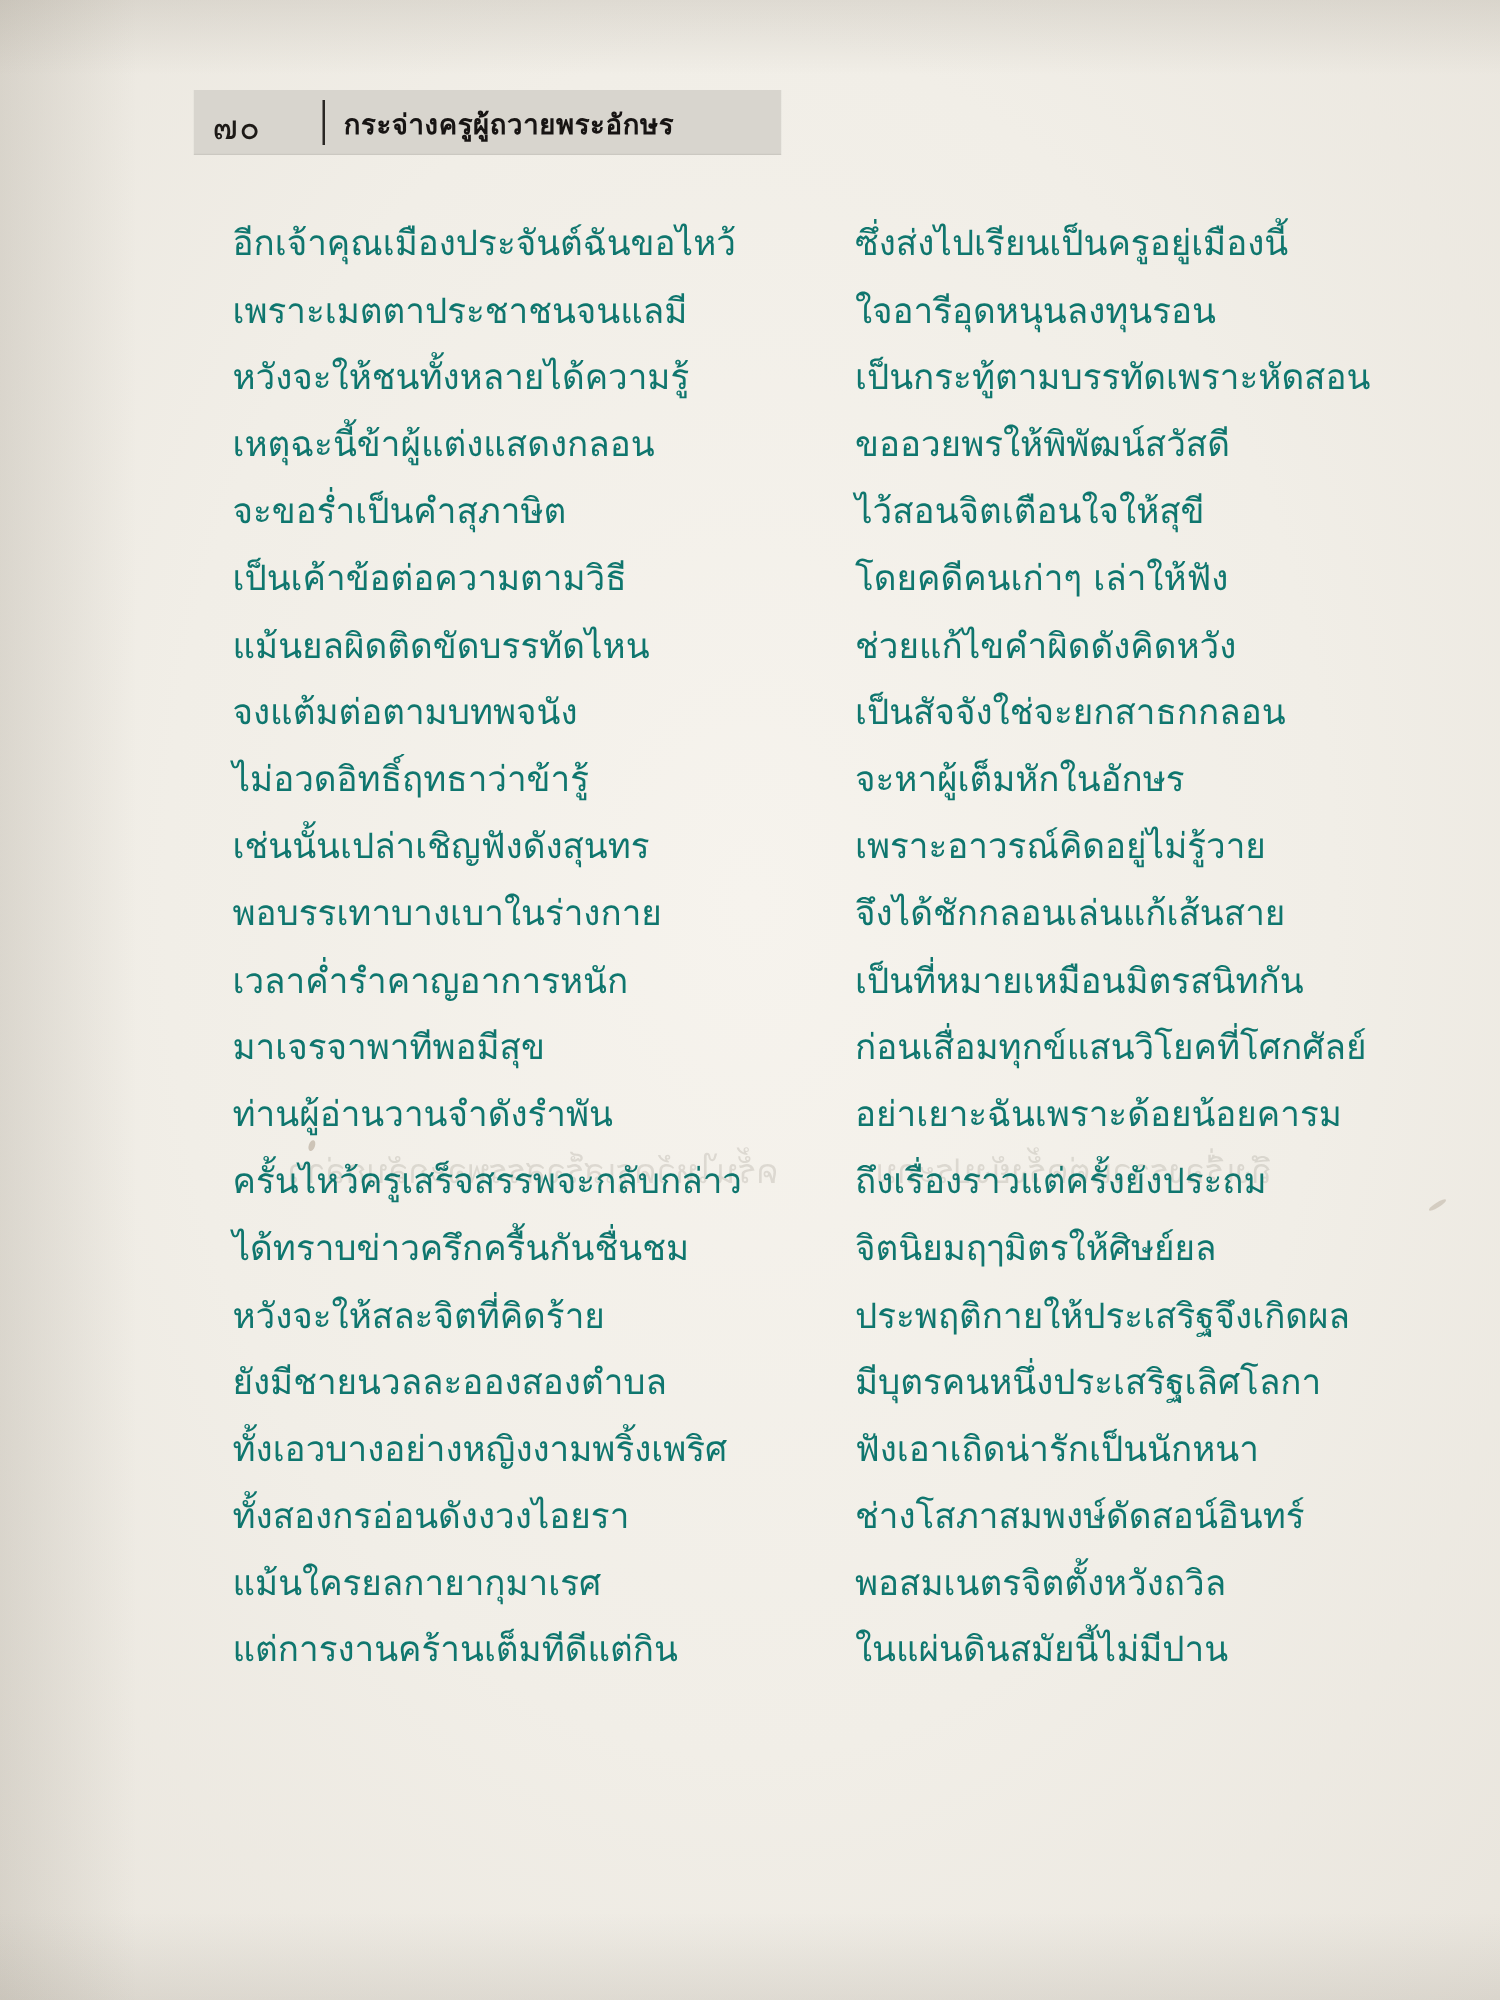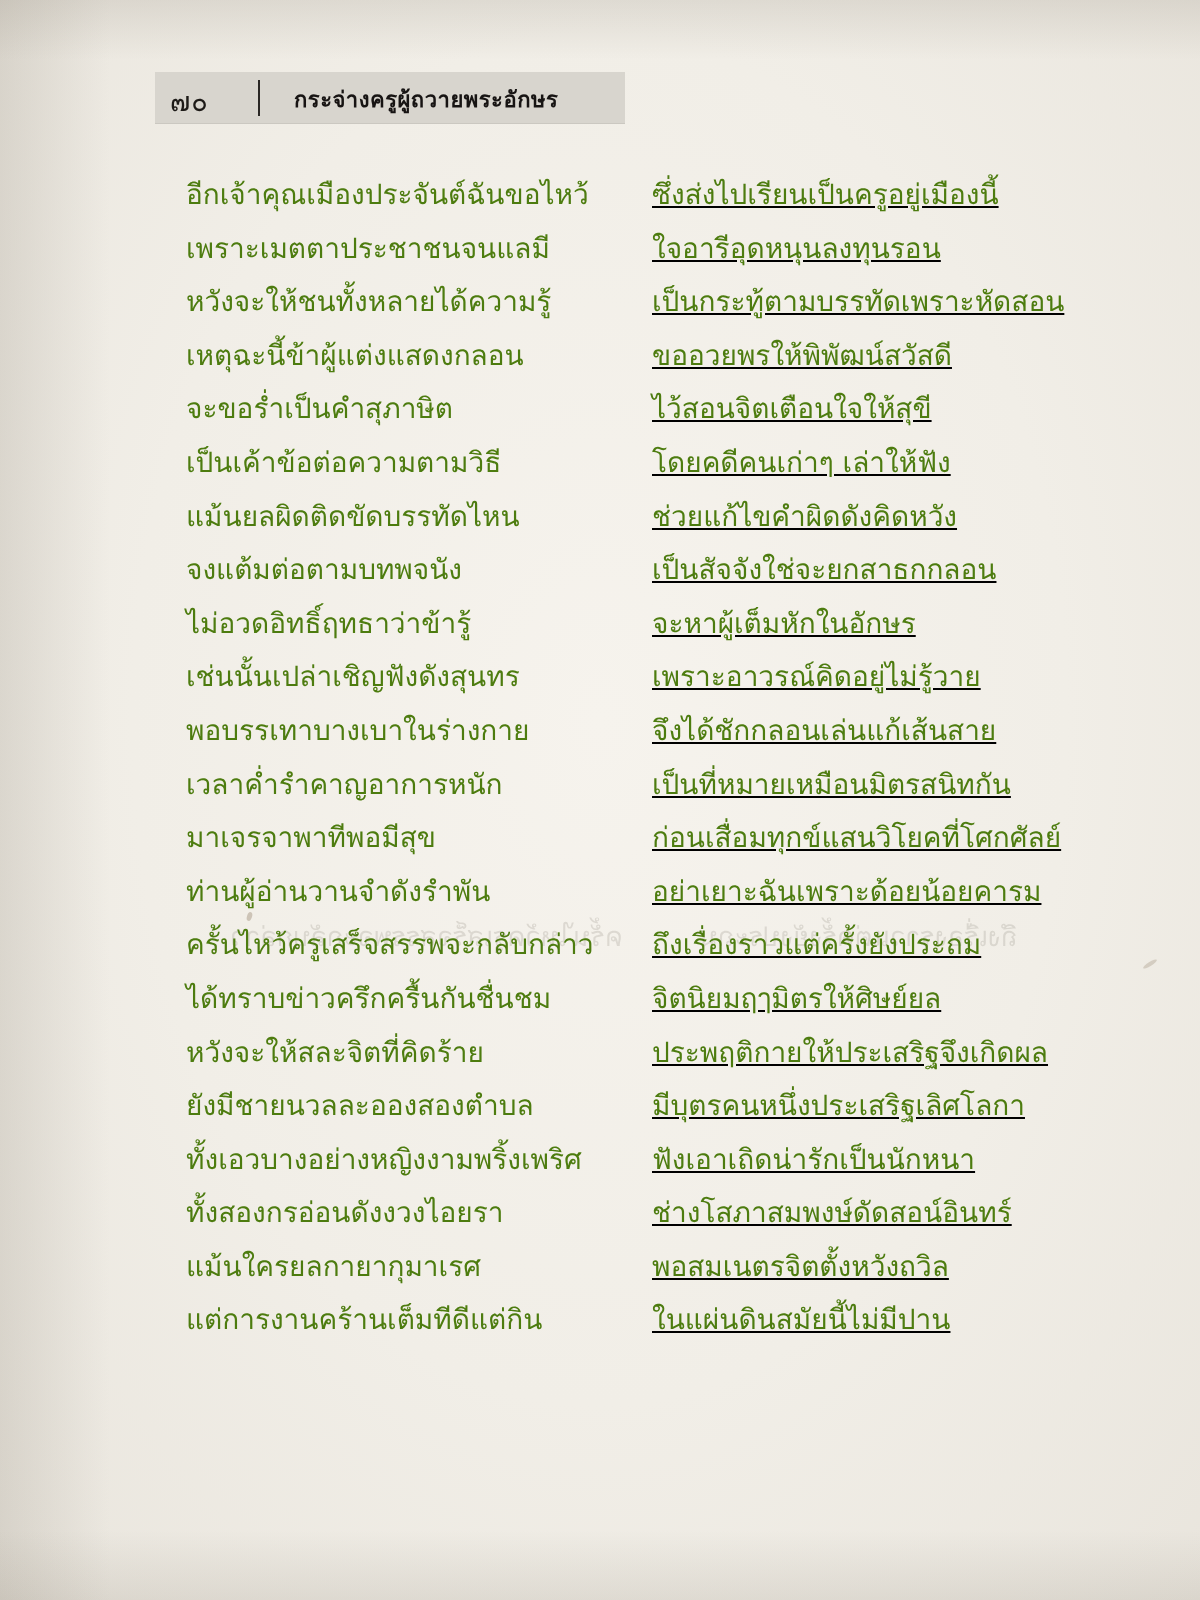--- a/index.html
+++ b/index.html
@@ -63,21 +63,21 @@
     top: 80px;
     left: 258px;
     width: 2px;
     height: 36px;
     background: #2a2724;
   }
 
   .header-title {
     position: absolute;
     top: 82px;
-    left: 294px;
+    left: 275px;
     font-size: 22px;
     font-weight: bold;
     color: #171413;
     letter-spacing: 0.5px;
     white-space: nowrap;
   }
 
   
   .verse-area {
     position: absolute;
@@ -89,27 +89,27 @@
   .verse-columns {
     position: relative;
     width: 1200px;
   }
 
   .verse-col {
     position: absolute;
     top: 0;
   }
   .verse-col.left  { left: 186px;  width: 420px; }
-  .verse-col.right { left: 652px;  width: 430px; text-decoration: underline; }
+  .verse-col.right { left: 684px;  width: 430px; }
 
   .verse-line {
     height: 53.6px;
     line-height: 53.6px;
     font-size: 28px;
-    color: #4d7c0f;
+    color: #0f766e;
     white-space: nowrap;
     font-family: "DejaVu Sans", sans-serif;
   }
 
   
   .bleed {
     position: absolute;
     z-index: 1;
     color: rgba(60, 52, 40, 0.13);
     font-size: 27px;

